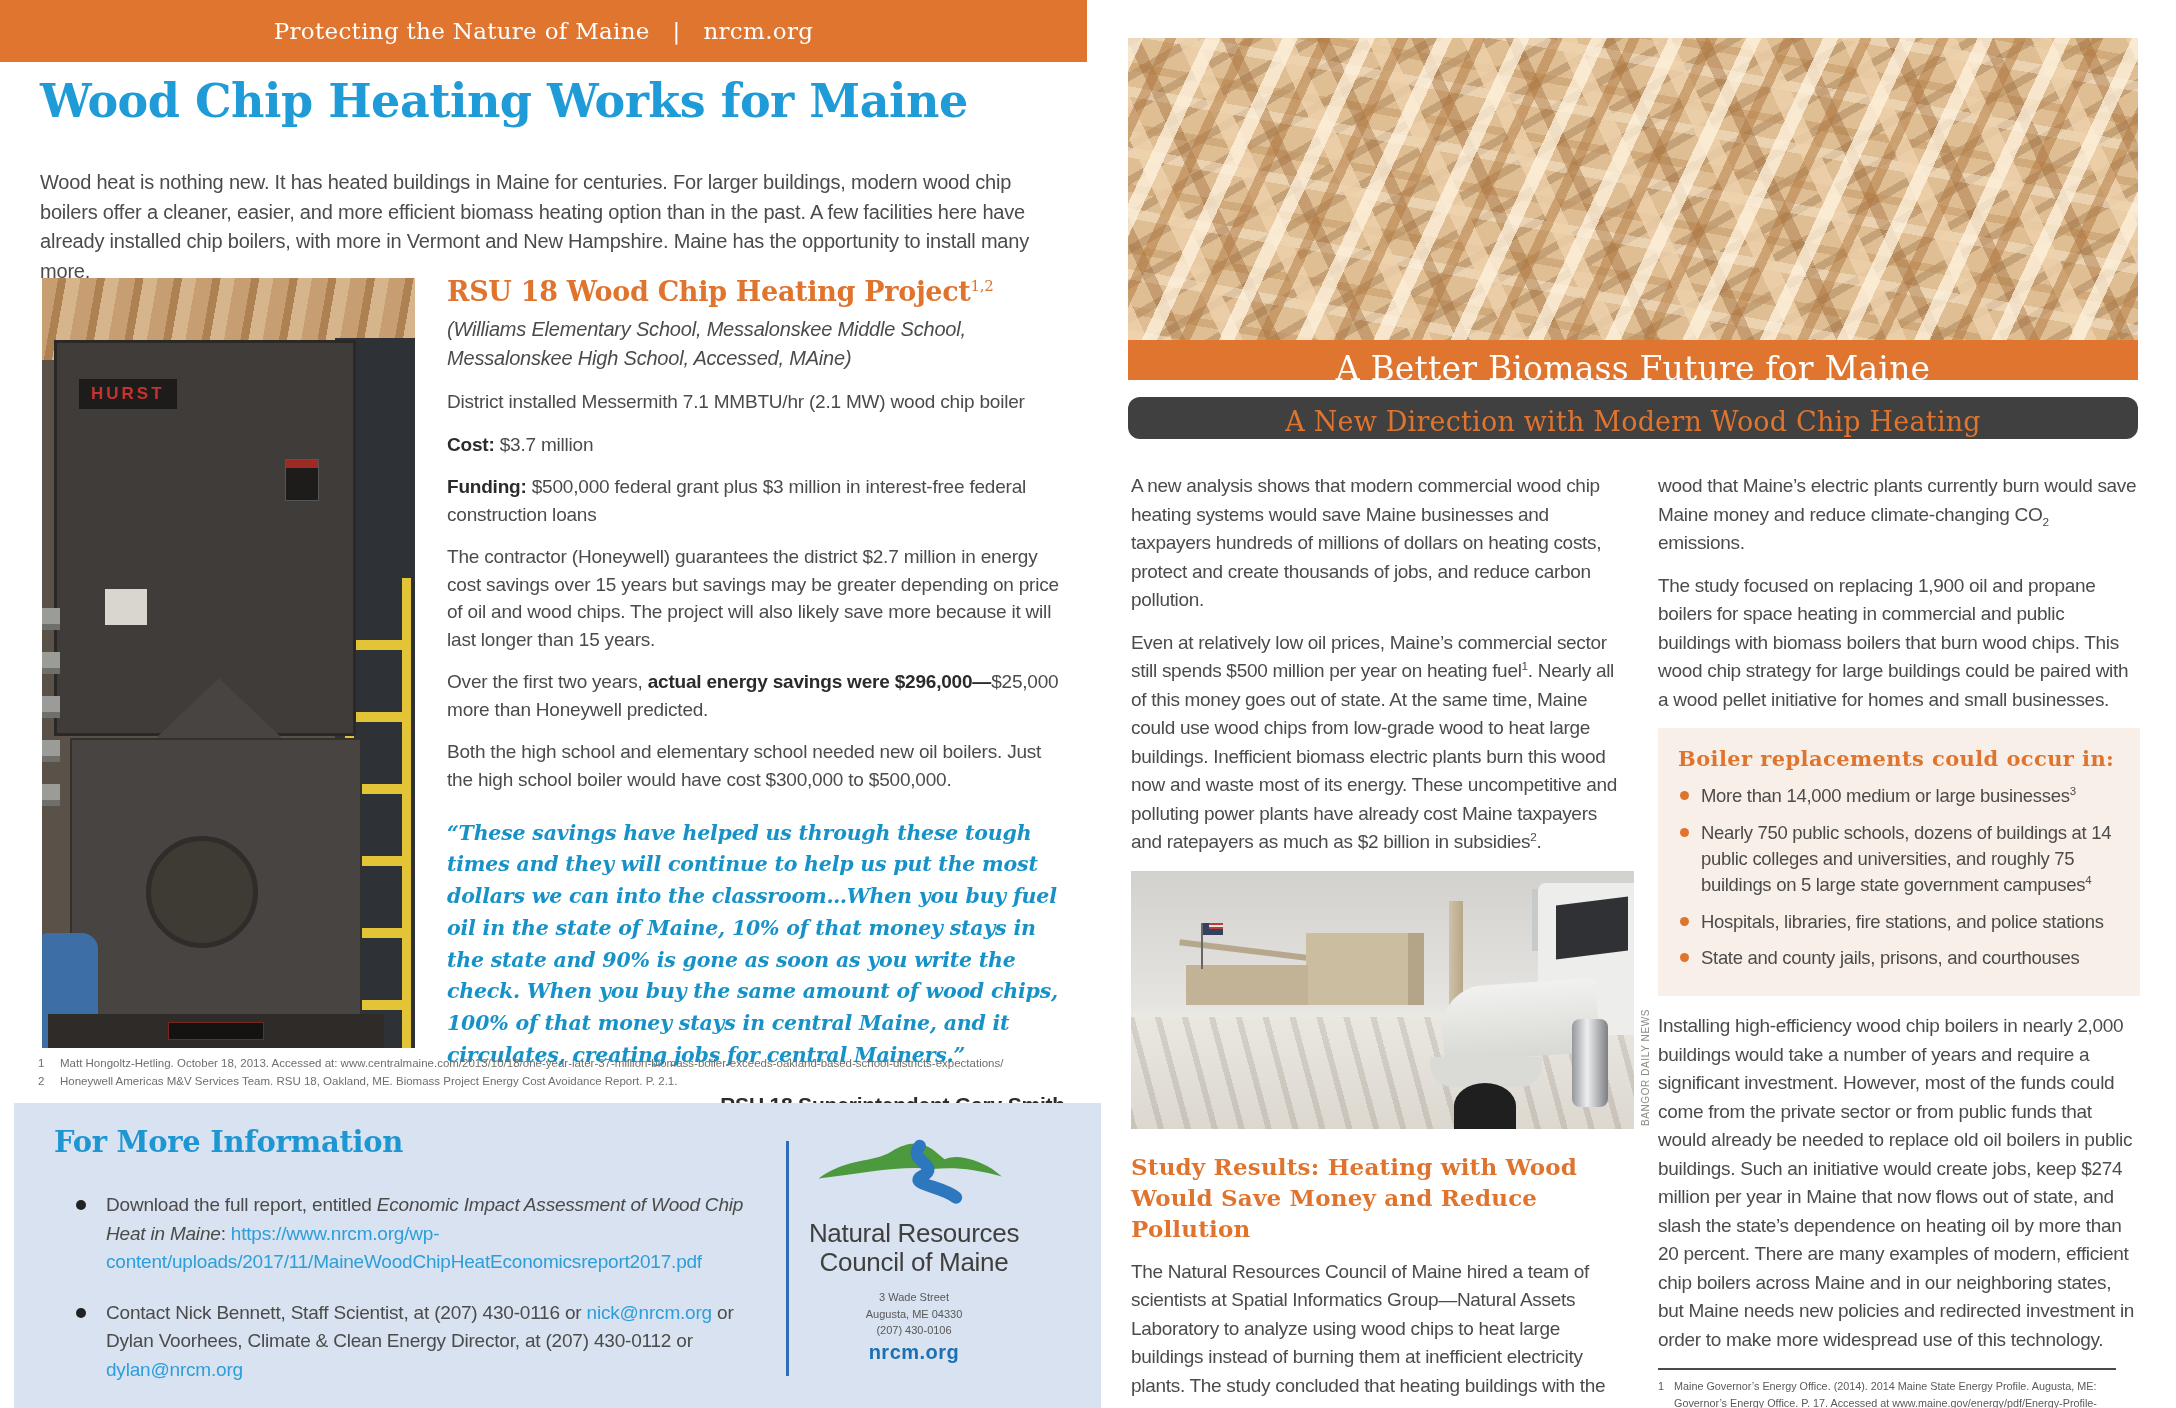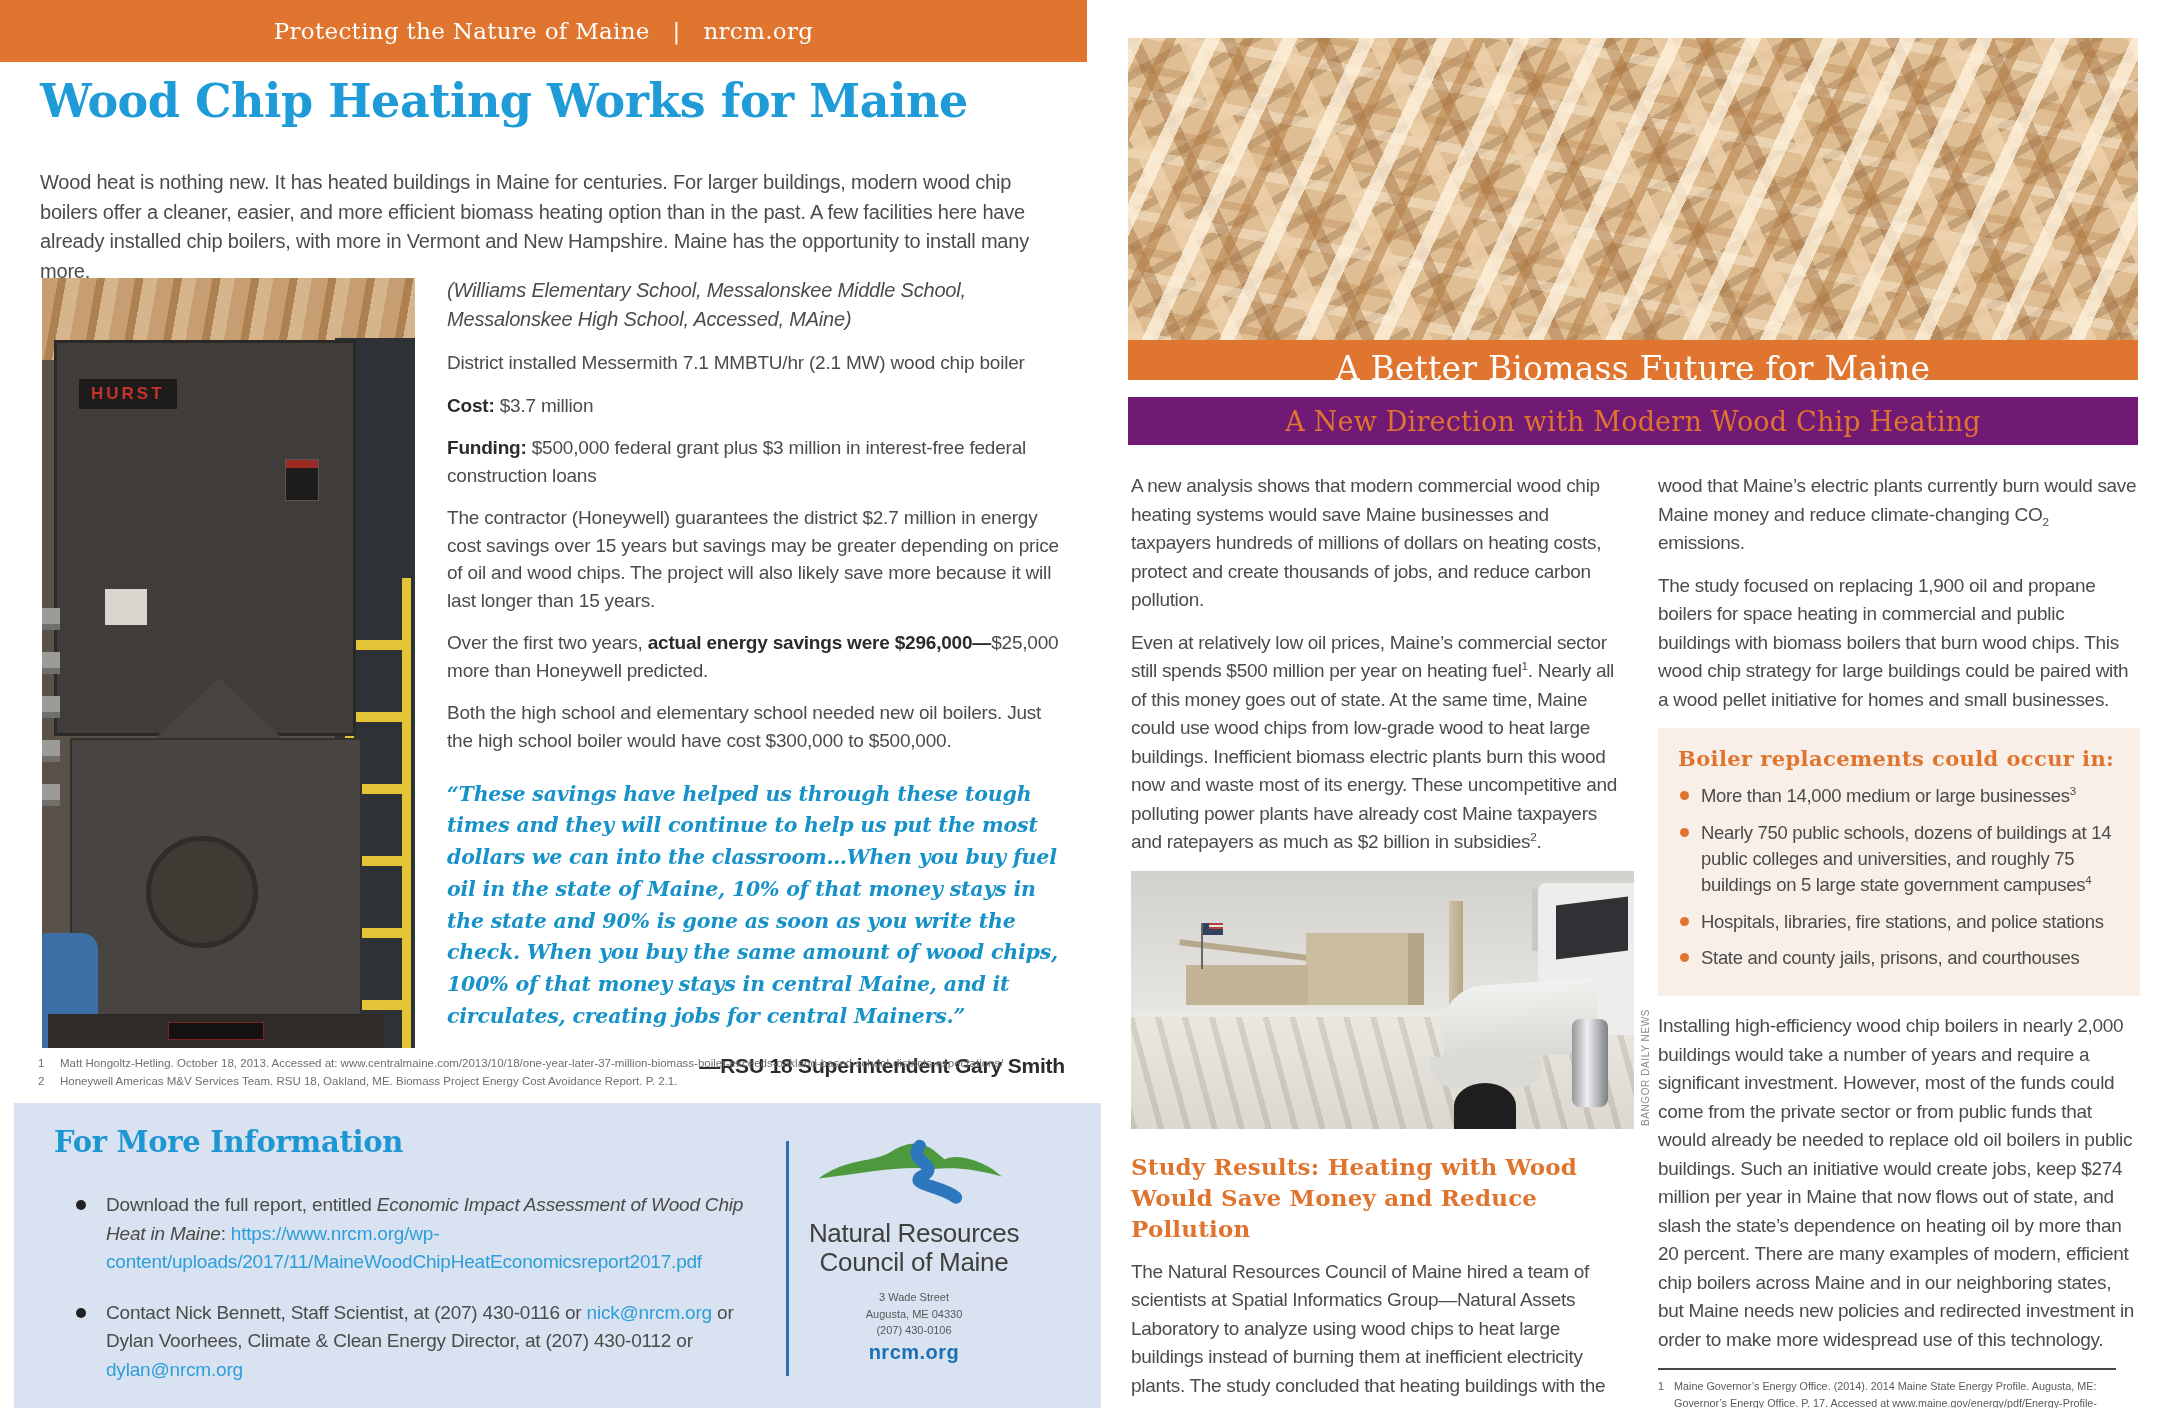--- a/index.html
+++ b/index.html
@@ -79,22 +79,22 @@
   .page-right{position:absolute;left:1128px;top:0;width:1048px;height:1408px;background:#fff;}
   .chips-photo{position:absolute;left:0;top:38px;width:1010px;height:302px;margin:0;background-color:#DFBE94;
     background-image:
       repeating-linear-gradient(115deg,rgba(255,244,224,.75) 0 14px,rgba(0,0,0,0) 14px 34px,rgba(176,120,64,.5) 34px 44px,rgba(0,0,0,0) 44px 70px),
       repeating-linear-gradient(65deg,rgba(238,210,172,.8) 0 18px,rgba(0,0,0,0) 18px 40px,rgba(150,95,45,.35) 40px 52px,rgba(0,0,0,0) 52px 86px),
       repeating-linear-gradient(10deg,rgba(247,231,205,.5) 0 10px,rgba(0,0,0,0) 10px 26px,rgba(193,146,94,.45) 26px 34px,rgba(0,0,0,0) 34px 60px),
       repeating-linear-gradient(150deg,rgba(120,75,35,.25) 0 8px,rgba(0,0,0,0) 8px 30px);}
   .banner-orange{position:absolute;left:0;top:340px;width:1010px;height:40px;background:#DF752F;
                  text-align:center;line-height:57px;}
   .banner-orange span{font-family:"DejaVu Serif",serif;font-size:33px;color:#fff;letter-spacing:.2px;}
-  .banner-cream{position:absolute;left:0;top:397px;width:1010px;height:48px;background:#701a75;
-                text-align:center;line-height:50px;}
+  .banner-cream{position:absolute;left:0;top:397px;width:1010px;height:42px;background:#404040;
+                text-align:center;line-height:50px;border-radius:12px;}
   .banner-cream span{font-family:"DejaVu Serif",serif;font-size:27px;color:#DF742E;letter-spacing:.2px;}
 
   .rcol{position:absolute;top:472px;}
   .rcol p{margin:0 0 14px 0;font-size:19px;line-height:1.5;letter-spacing:-.3px;}
   .rcol-1{left:3px;width:500px;}
   .rcol-2{left:530px;width:482px;height:936px;overflow:hidden;}
 
   .truck-wrap{position:relative;width:503px;height:258px;margin-top:10px;}
   .truck-photo{position:absolute;left:0;top:0;width:100%;height:100%;margin:0;overflow:hidden;
       background:linear-gradient(180deg,#D3D1CD 0%,#E6E4E0 52%,#EDEBE6 58%,#E0DCD4 100%);}
@@ -167,20 +167,21 @@
       <div class="bp-bottom"></div>
       <div class="bp-door"></div>
       <div class="bp-pipes"></div>
       <div class="bp-chair"></div>
       <div class="bp-base">
         <span class="bp-base-label"></span>
       </div>
     </figure>
 
     <div class="project-col">
+      <h2 class="project-heading"><span>RSU 18 Wood Chip Heating Project</span><sup>1,2</sup></h2>
       <p class="proj-subtitle">(Williams Elementary School, Messalonskee Middle School, Messalonskee High School, Accessed, MAine)</p>
       <p>District installed Messermith 7.1 MMBTU/hr (2.1 MW) wood chip boiler</p>
       <p><b>Cost:</b><span> $3.7 million</span></p>
       <p><b>Funding:</b><span> $500,000 federal grant plus $3 million in interest-free federal construction loans</span></p>
       <p>The contractor (Honeywell) guarantees the district $2.7 million in energy cost savings over 15 years but savings may be greater depending on price of oil and wood chips. The project will also likely save more because it will last longer than 15 years.</p>
       <p><span>Over the first two years, </span><b>actual energy savings were $296,000—</b><span>$25,000 more than Honeywell predicted.</span></p>
       <p>Both the high school and elementary school needed new oil boilers. Just the high school boiler would have cost $300,000 to $500,000.</p>
       <p class="quote">“These savings have helped us through these tough times and they will continue to help us put the most dollars we can into the classroom…When you buy fuel oil in the state of Maine, 10% of that money stays in the state and 90% is gone as soon as you write the check. When you buy the same amount of wood chips, 100% of that money stays in central Maine, and it circulates, creating jobs for central Mainers.”</p>
       <p class="attribution">—RSU 18 Superintendent Gary Smith</p>
     </div>

